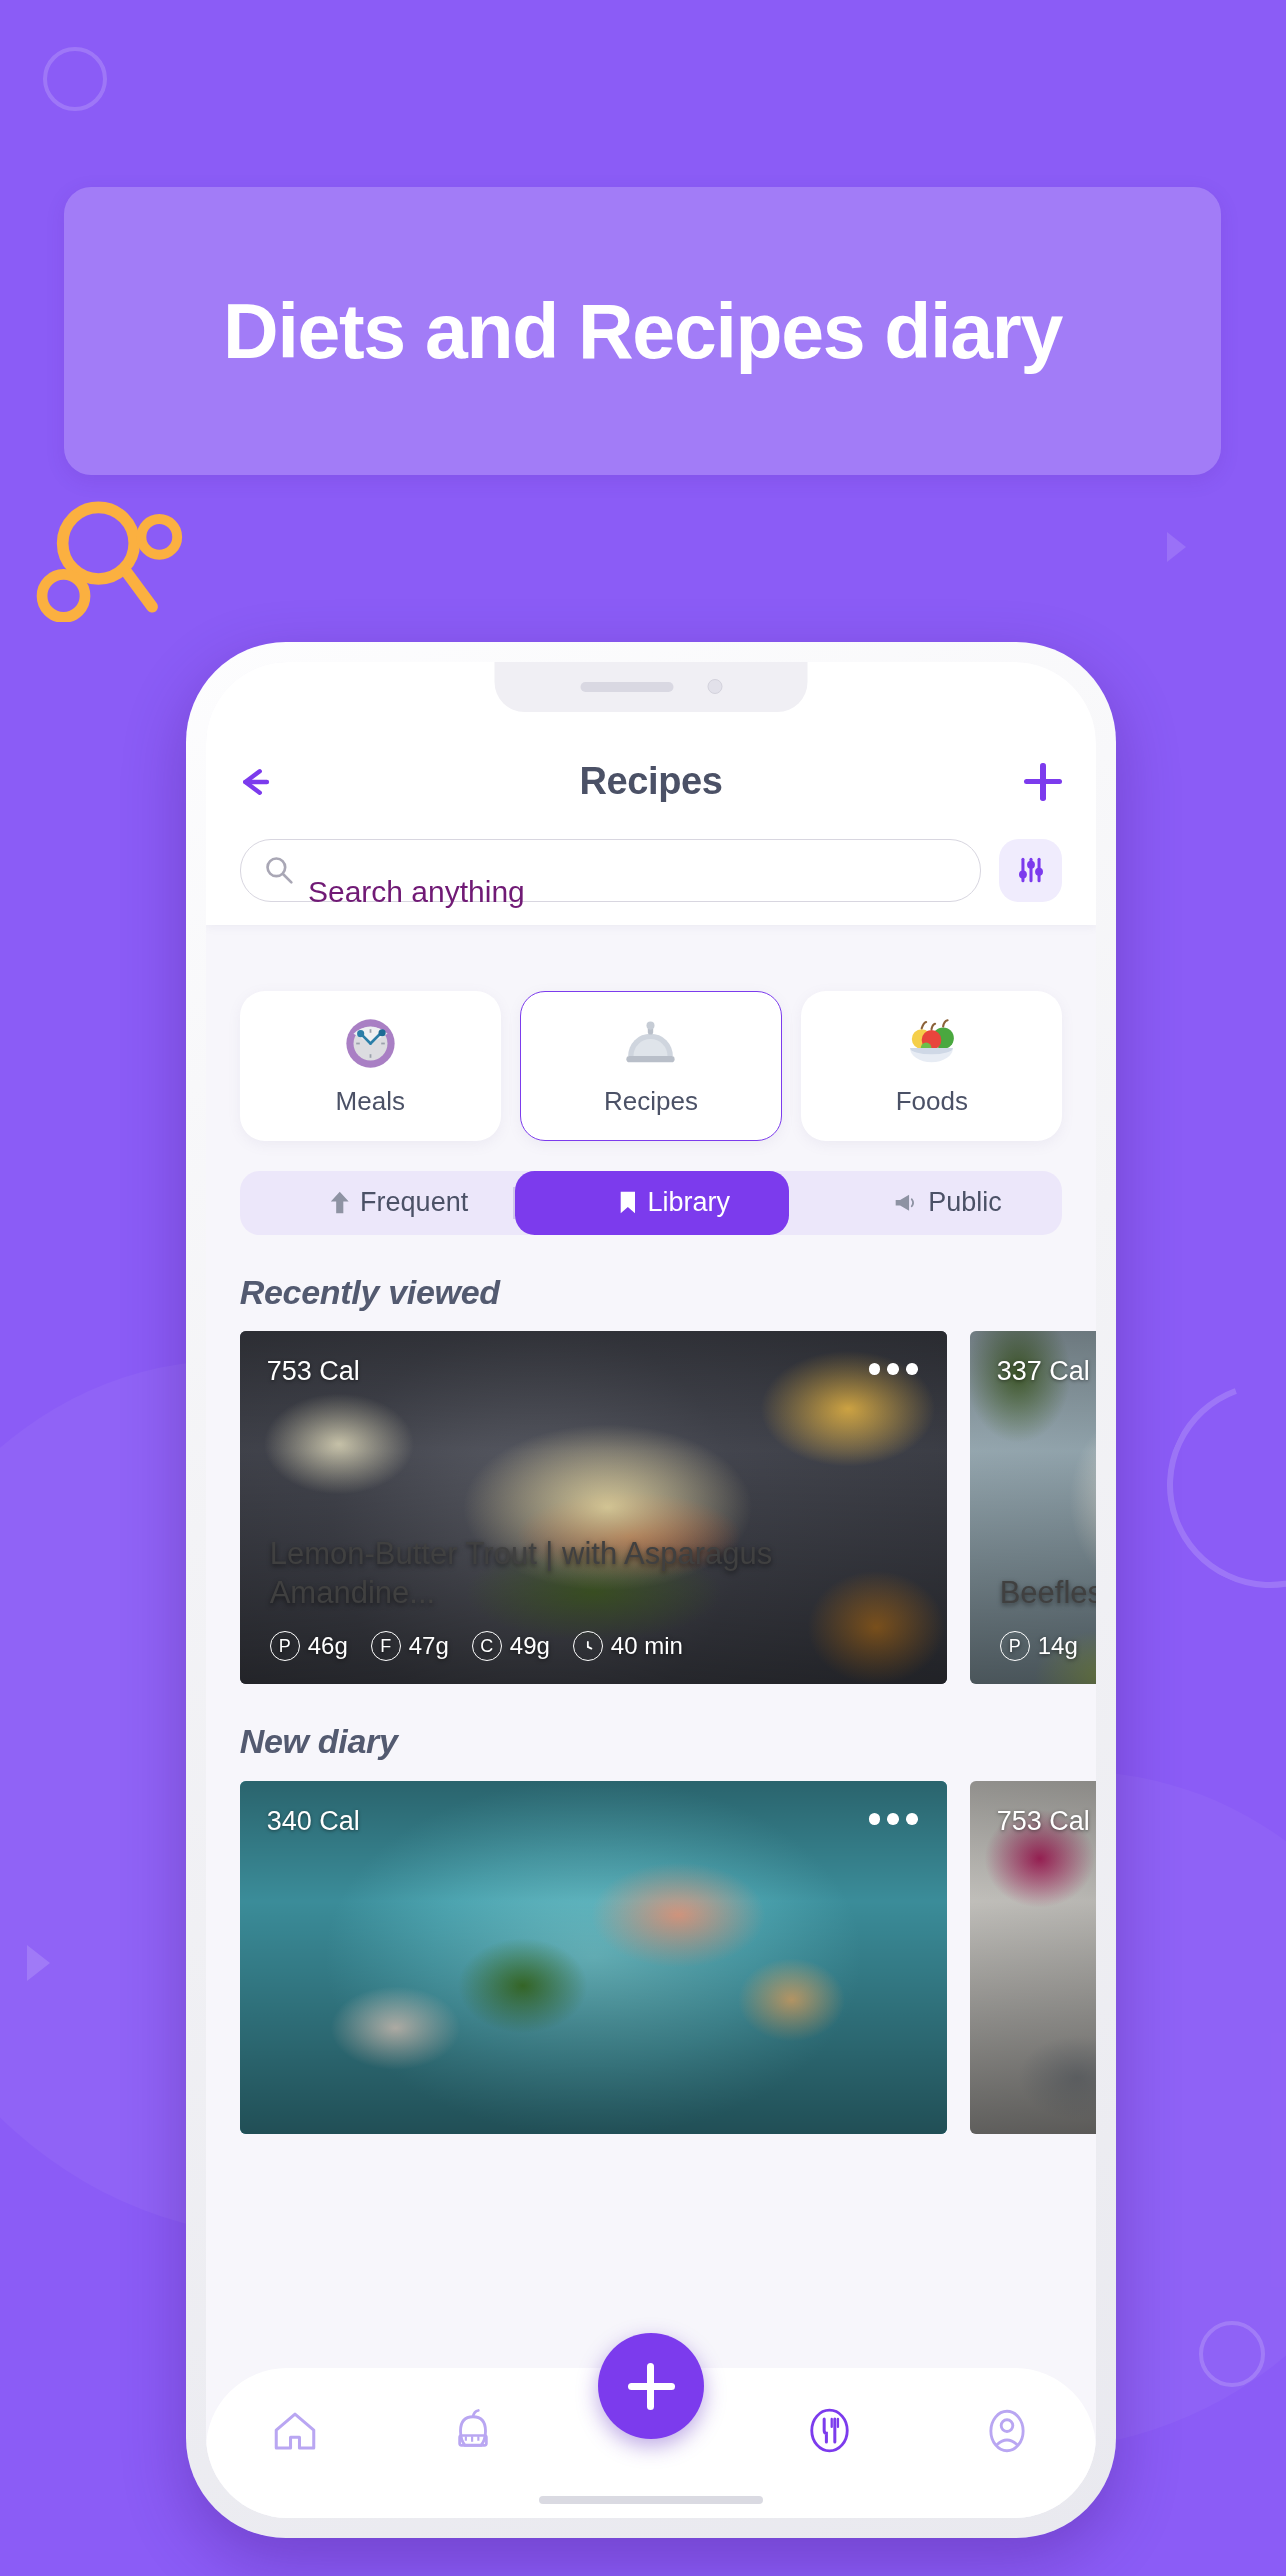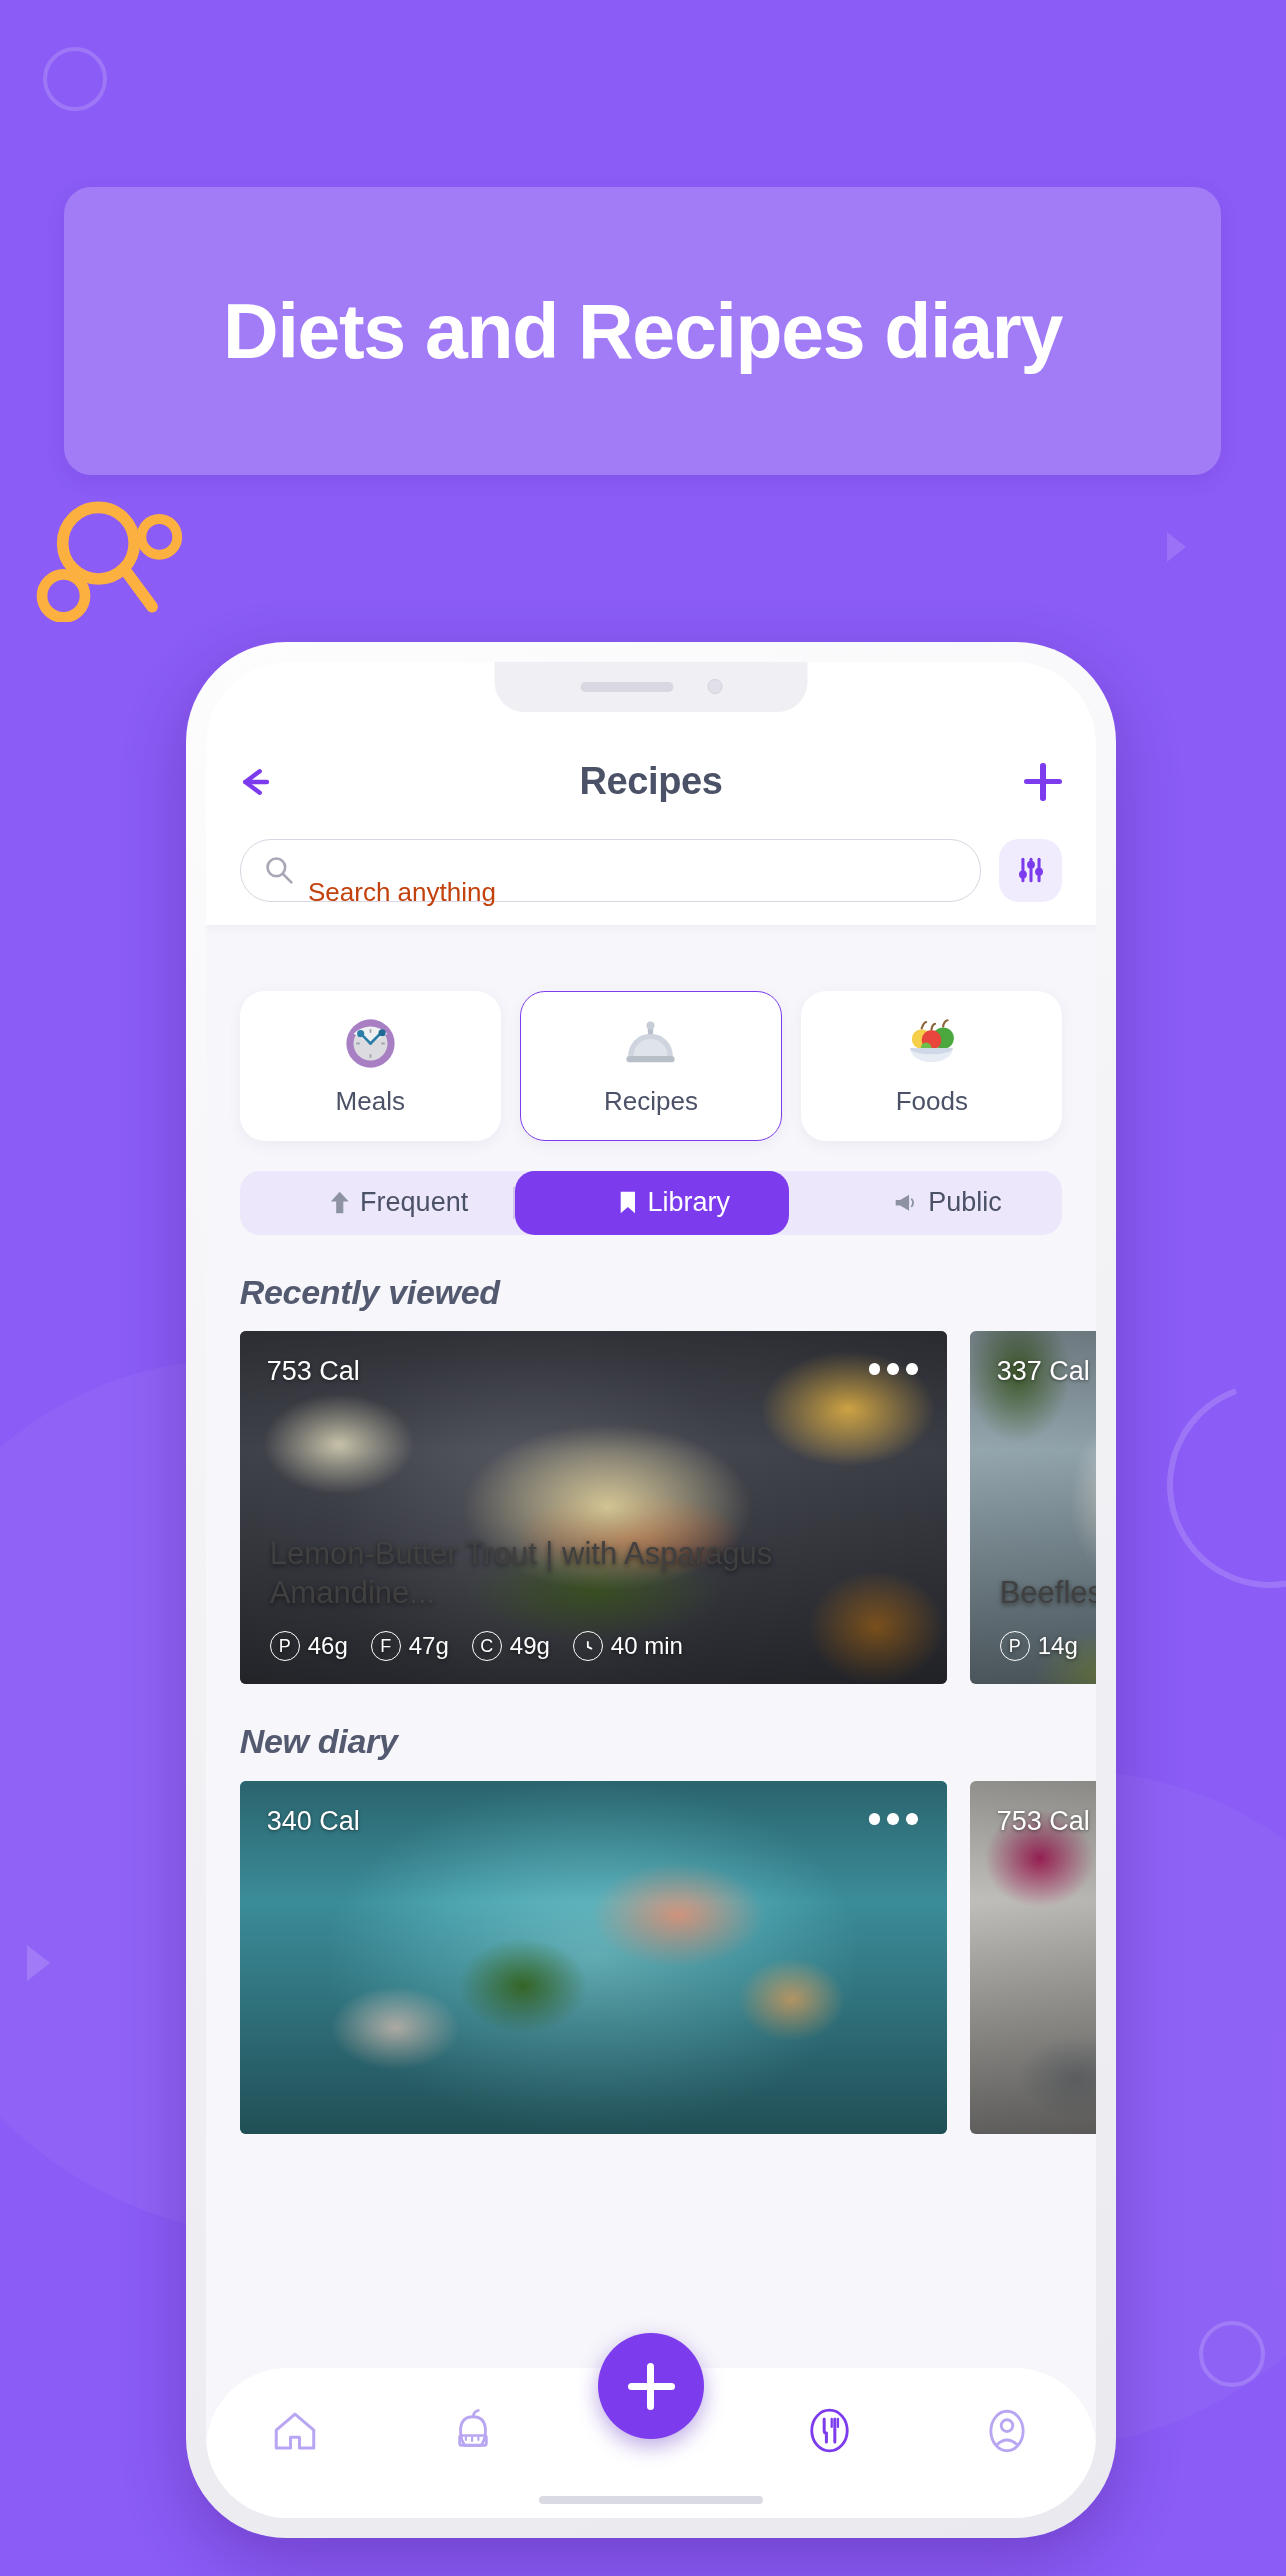--- a/index.html
+++ b/index.html
@@ -148,21 +148,21 @@
   .plus-glyph::before { left: 0; top: 16px; width: 38px; height: 5.4px; }
   .plus-glyph::after  { left: 16px; top: 0; width: 5.4px; height: 38px; }
 
   .search-row { display: flex; align-items: center; gap: 18px; margin-top: 30px; }
   .search-box {
     flex: 1; height: 63px;
     border: 1.8px solid #d8d6e0; border-radius: 31px;
     display: flex; align-items: center; gap: 14.3px; padding: 0 23px;
     background: #fff;
   }
-  .search-ph { font-size: 26px; color: #c2410c; margin-top: 44px; }
+  .search-ph { font-size: 30px; color: #701a75; margin-top: 44px; }
   .filter-btn {
     width: 63px; height: 63px; border-radius: 19.7px;
     background: #f0ecfd;
     display: flex; align-items: center; justify-content: center;
     cursor: pointer;
   }
 
   
   .app-content {
     position: absolute; left: 0; top: 299px; right: 0; bottom: 0;

